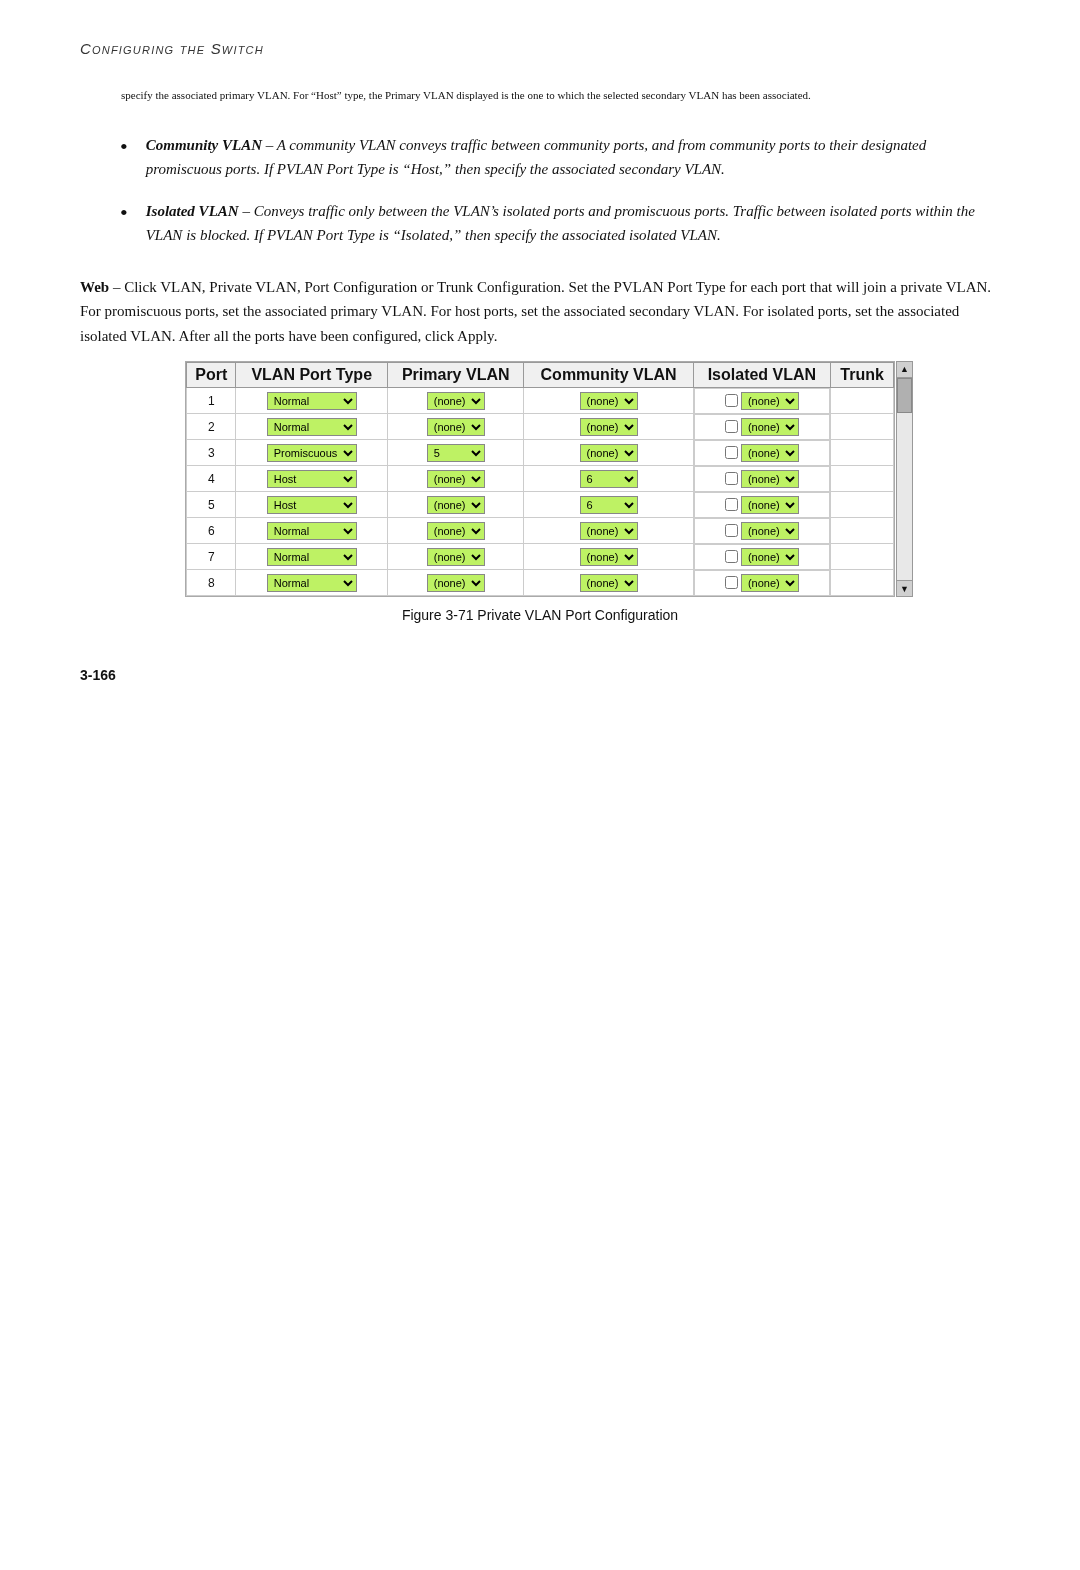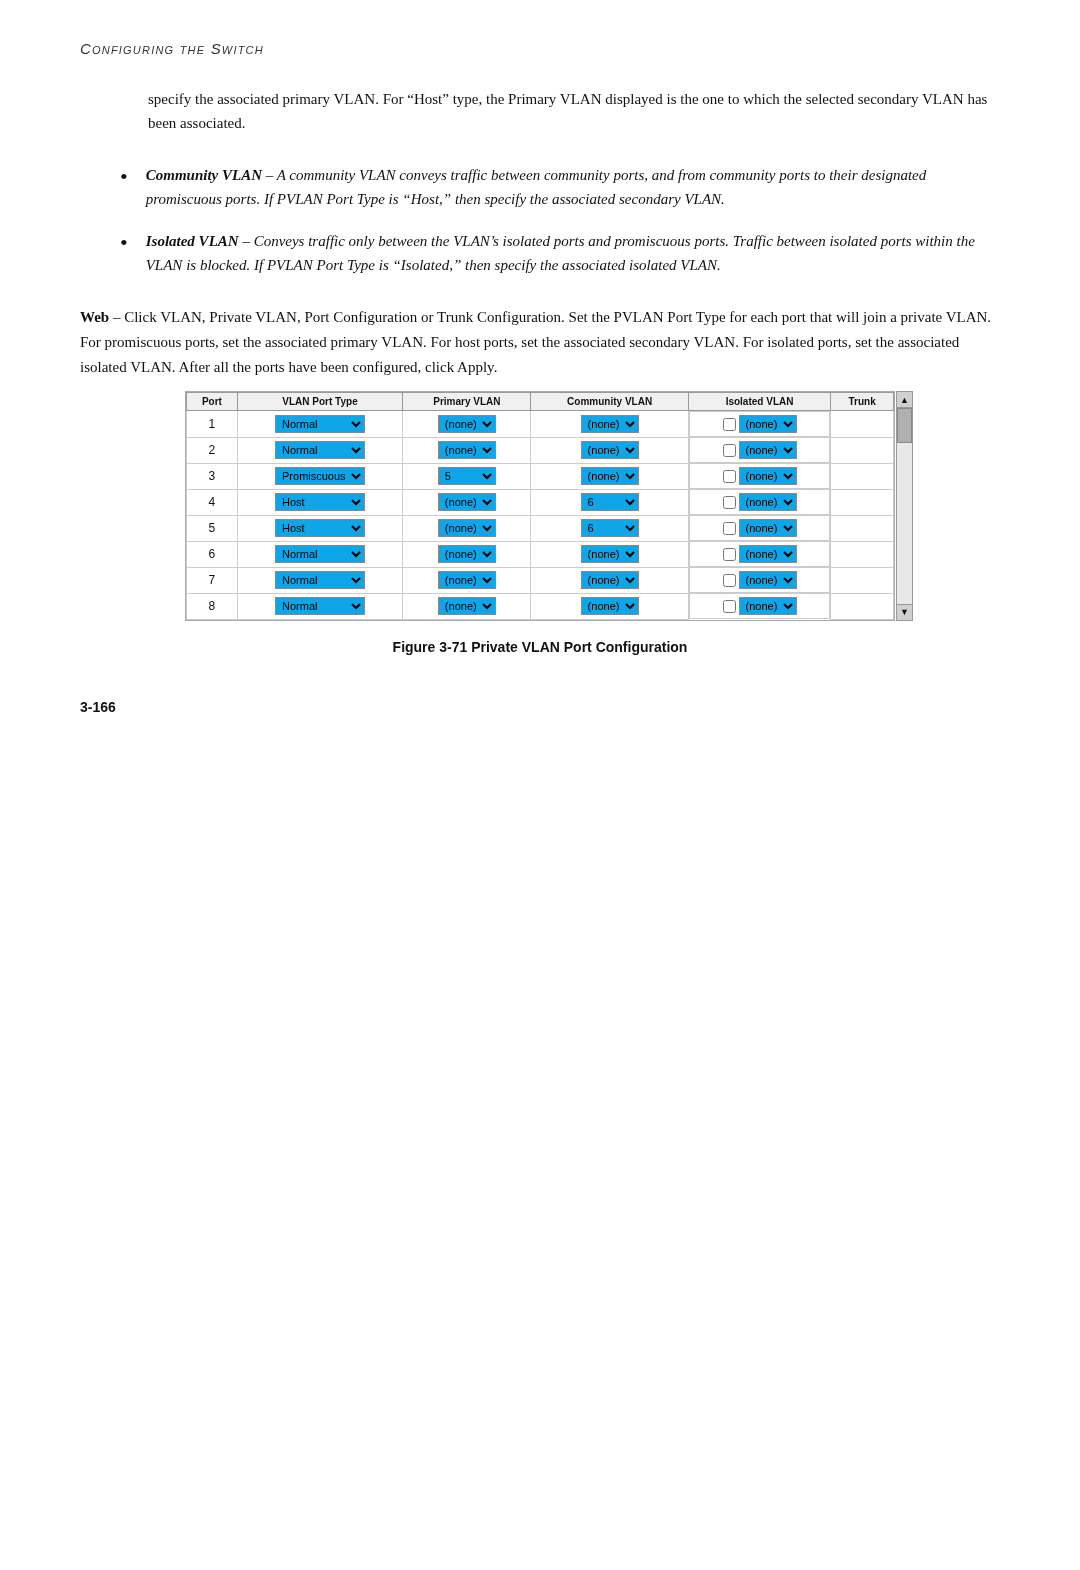--- a/index.html
+++ b/index.html
@@ -16,24 +16,24 @@
       font-family: 'Arial', sans-serif;
       font-size: 15px;
       font-style: italic;
       letter-spacing: 0.08em;
       color: #333;
       margin-bottom: 30px;
       text-transform: none;
     }
     .page-header span { font-variant: small-caps; }
     .intro-text {
-      margin-left: 68px;
+      margin-left: 41px;
       margin-bottom: 28px;
       line-height: 1.6;
-      font-size: 15px;
+      font-size: 11px;
     }
     .bullet-list {
       margin: 0 0 28px 40px;
       padding: 0;
       list-style: none;
     }
     .bullet-list li {
       display: flex;
       align-items: flex-start;
       margin-bottom: 18px;
@@ -82,55 +82,55 @@
       font-family: Arial, sans-serif;
       font-size: 12px;
     }
     .pvlan-table th {
       border: 1px solid #999;
       padding: 3px 5px;
       background: #f0f0f0;
       font-weight: bold;
       text-align: center;
       white-space: nowrap;
-      font-size: 10px;
+      font-size: 16px;
     }
     .pvlan-table td {
       border: 1px solid #ccc;
       padding: 3px 5px;
       text-align: center;
       vertical-align: middle;
       white-space: nowrap;
     }
     .pvlan-table td:first-child {
       font-size: 12px;
       text-align: center;
       padding: 3px 6px;
     }
     .select-box {
       font-family: Arial, sans-serif;
       font-size: 11px;
       padding: 1px 2px;
       border: 1px solid #888;
-      background: #0ea5e9;
+      background: #bef264;
       cursor: pointer;
       -webkit-appearance: auto;
       appearance: auto;
     }
     .checkbox-input {
       width: 13px;
       height: 13px;
       cursor: pointer;
     }
     .figure-caption {
       text-align: center;
       font-family: Arial, sans-serif;
       font-size: 14px;
-      font-weight: bold;
-      margin-top: 18px;
+      font-weight: normal;
+      margin-top: 10px;
       margin-bottom: 40px;
     }
     .page-number {
       font-family: Arial, sans-serif;
       font-size: 14px;
       font-weight: bold;
       margin-top: 44px;
     }
   </style>
 </head>

